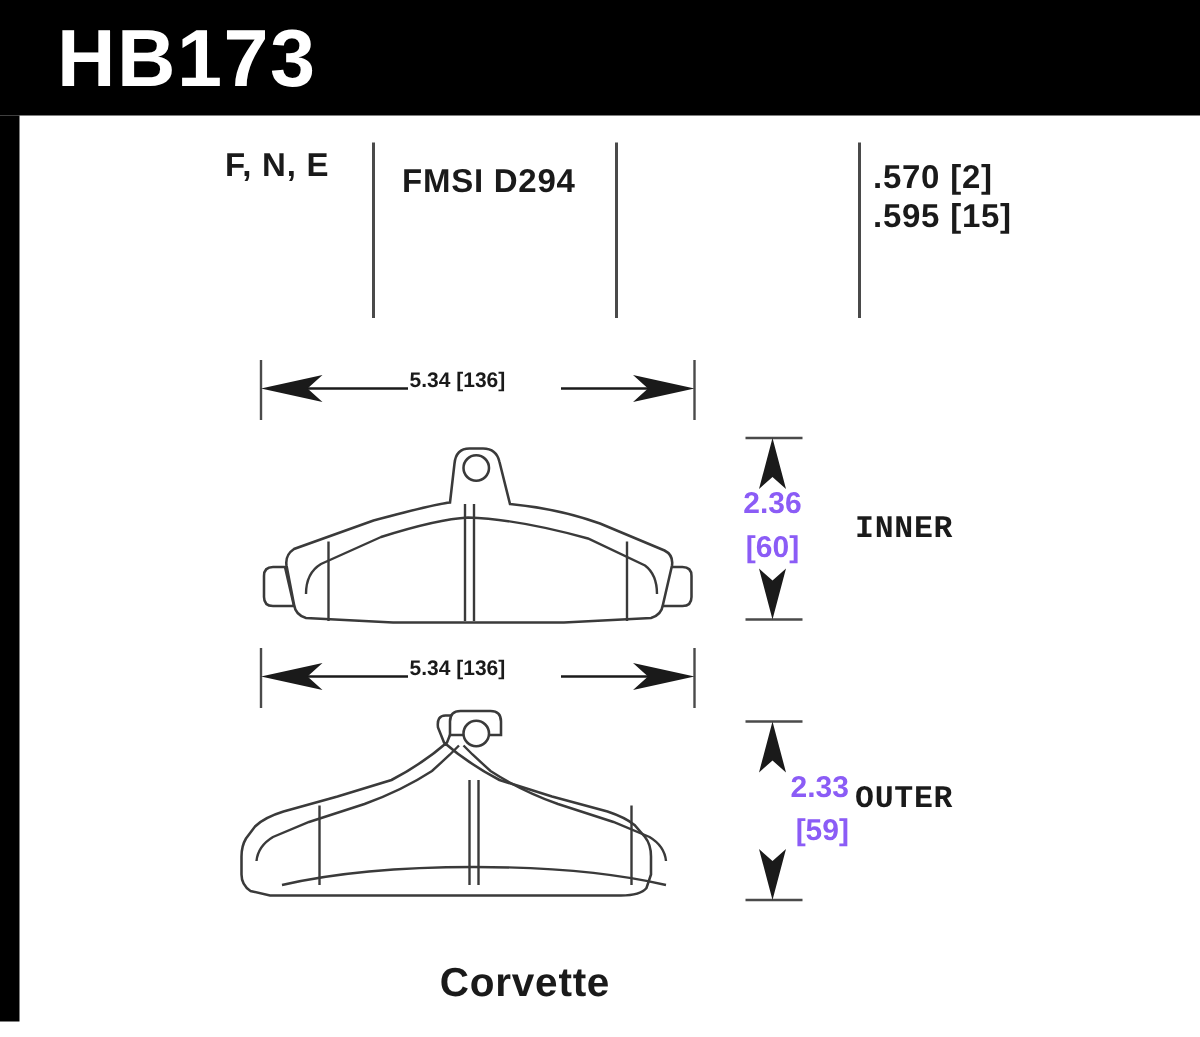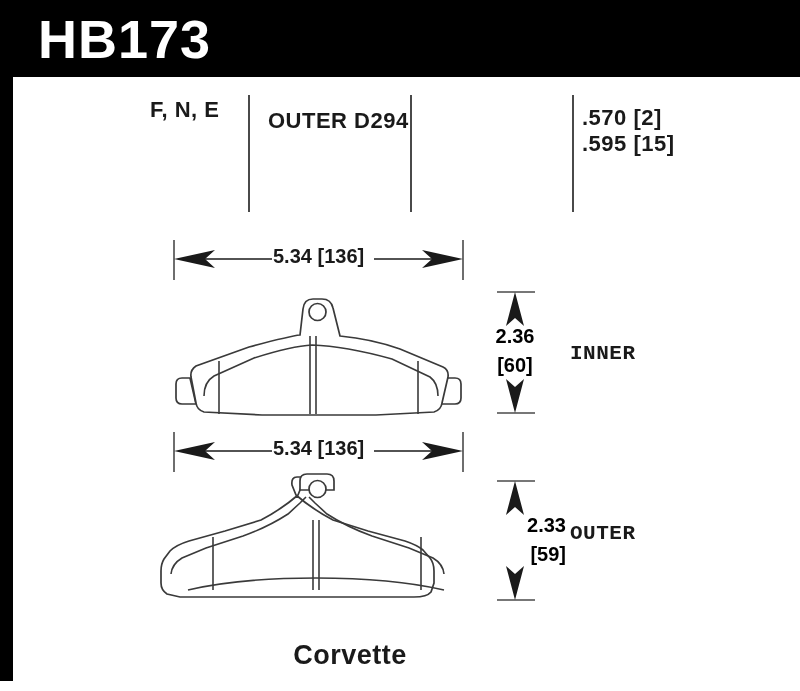--- a/index.html
+++ b/index.html
@@ -66,42 +66,42 @@
     color: #1a1a1a;
   }
   .compound-codes { left: 150px; top: 97px; }
   .fmsi-code      { left: 268px; top: 108px; }
   .thickness-col  { left: 582px; top: 105px; }
   .thickness-col div { white-space: nowrap; }
 
   
   .dim-label {
     position: absolute;
-    font-size: 20px;
+    font-size: 14px;
     font-weight: bold;
     white-space: nowrap;
     color: #1a1a1a;
   }
   .side-label {
     position: absolute;
     font-size: 21px;
     font-weight: bold;
     letter-spacing: 0.5px;
     white-space: nowrap;
     color: #1a1a1a;
     font-family: Liberation Mono, monospace;
   }
   .vdim-label {
     position: absolute;
     font-size: 20px;
     font-weight: bold;
     text-align: center;
     width: 70px;
     line-height: 1.45;
-    color: #000000;
+    color: #8b5cf6;
   }
 
   .footer-label {
     position: absolute;
     width: 700px;
     top: 640px;
     left: 0;
     text-align: center;
     font-size: 27px;
     font-weight: bold;
@@ -131,21 +131,21 @@
   <div class="header-bar"></div>
   <div class="part-number">HB173</div>
 
   <div class="left-rail"></div>
 
   <div class="divider" style="left:248px; top:95px; height:117px;"></div>
   <div class="divider" style="left:410px; top:95px; height:117px;"></div>
   <div class="divider" style="left:572px; top:95px; height:117px;"></div>
 
   <div class="info-text compound-codes">F, N, E</div>
-  <div class="info-text fmsi-code">OUTER D294</div>
+  <div class="info-text fmsi-code">FMSI D294</div>
   <div class="info-text thickness-col">
     <div>.570 [2]</div>
     <div>.595 [15]</div>
   </div>
 
   <div class="dim-label" style="left:273px; top:245px;">5.34 [136]</div>
   <div class="dim-label" style="left:273px; top:437px;">5.34 [136]</div>
 
   <div class="vdim-label" style="left:480px; top:322px;">
     <div>2.36</div>

